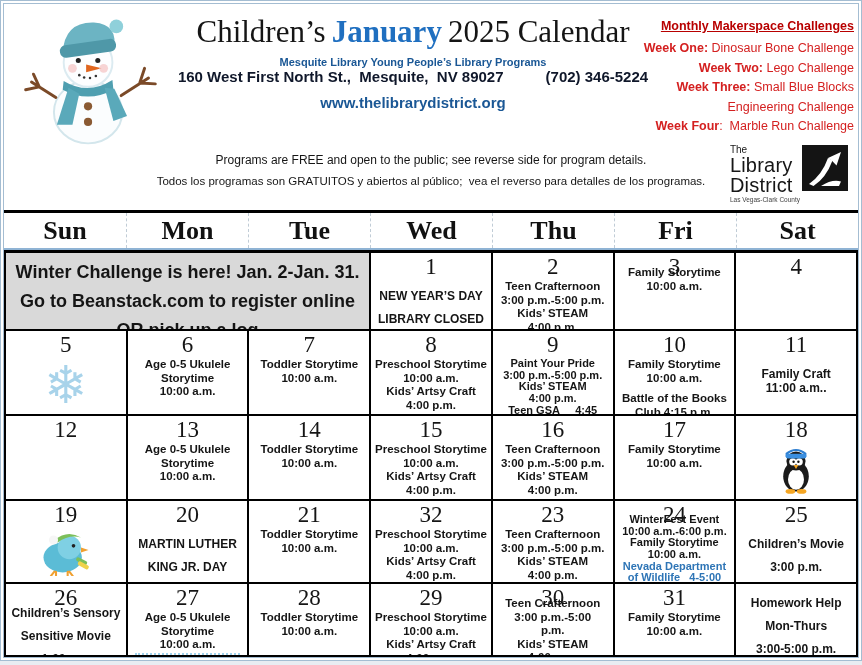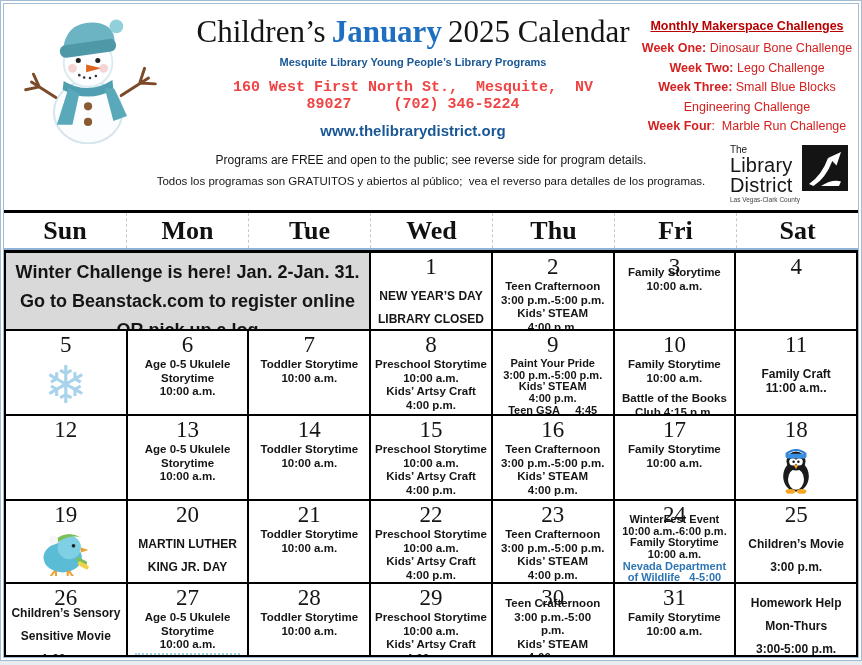--- a/index.html
+++ b/index.html
@@ -5,28 +5,28 @@
   html,body{margin:0;padding:0;background:#e8edf2;}
   .page{position:relative;width:862px;height:661px;box-sizing:border-box;
     border:4px double #a4bdd2;background:#fff;overflow:hidden;
     font-family:"Liberation Sans",sans-serif;color:#111;}
   
   .snowman{position:absolute;left:8px;top:6px;width:156px;height:140px;}
   .hblock{position:absolute;left:160px;top:10px;width:498px;text-align:center;}
   .title{font-family:"Liberation Serif",serif;font-size:31px;color:#151515;white-space:nowrap;}
   .title .month{color:#1f6fc0;font-weight:bold;margin:0 6px;}
   .subtitle{margin-top:6px;font-size:11px;font-weight:bold;color:#1a5795;}
-  .addr{margin-top:11px;font-size:15px;font-weight:bold;color:#ef4444;font-family:Liberation Mono, monospace;}
+  .addr{font-size:15px;font-weight:bold;color:#0f172a;}
   .addr .phone{margin-left:42px;}
   .website{margin-top:9px;font-size:15px;font-weight:bold;color:#1a5795;}
   .notes{position:absolute;left:60px;right:60px;top:149px;text-align:center;}
   .note-en{font-size:12px;color:#161616;}
   .note-es{margin-top:8px;font-size:11.5px;color:#161616;}
   
-  .challenges{position:absolute;right:4px;top:13px;width:214px;text-align:center;
+  .challenges{position:absolute;right:4px;top:13px;width:214px;text-align:right;
     font-size:12.5px;line-height:1.55;color:#d42020;}
   .ch-title{font-weight:bold;text-decoration:underline;color:#b80000;margin-bottom:3px;}
   .chlabel{font-weight:bold;}
   
   .logo{position:absolute;right:10px;top:141px;display:flex;align-items:flex-start;gap:2px;}
   .logo-text{text-align:left;color:#161616;line-height:1;}
   .logo-the{font-size:10px;}
   .logo-big{font-size:20px;letter-spacing:0.2px;}
   .logo-sub{font-size:6.5px;margin-top:2px;color:#444;}
   
@@ -307,21 +307,21 @@
         </div>
       </div>
       <div class="cell">
         <div class="date">21</div>
         <div class="events">
           <div class="line">Toddler Storytime</div>
           <div class="line">10:00 a.m.</div>
         </div>
       </div>
       <div class="cell">
-        <div class="date">22</div>
+        <div class="date">32</div>
         <div class="events">
           <div class="line">Preschool Storytime</div>
           <div class="line">10:00 a.m.</div>
           <div class="line">Kids’ Artsy Craft</div>
           <div class="line">4:00 p.m.</div>
         </div>
       </div>
       <div class="cell">
         <div class="date">23</div>
         <div class="events">

